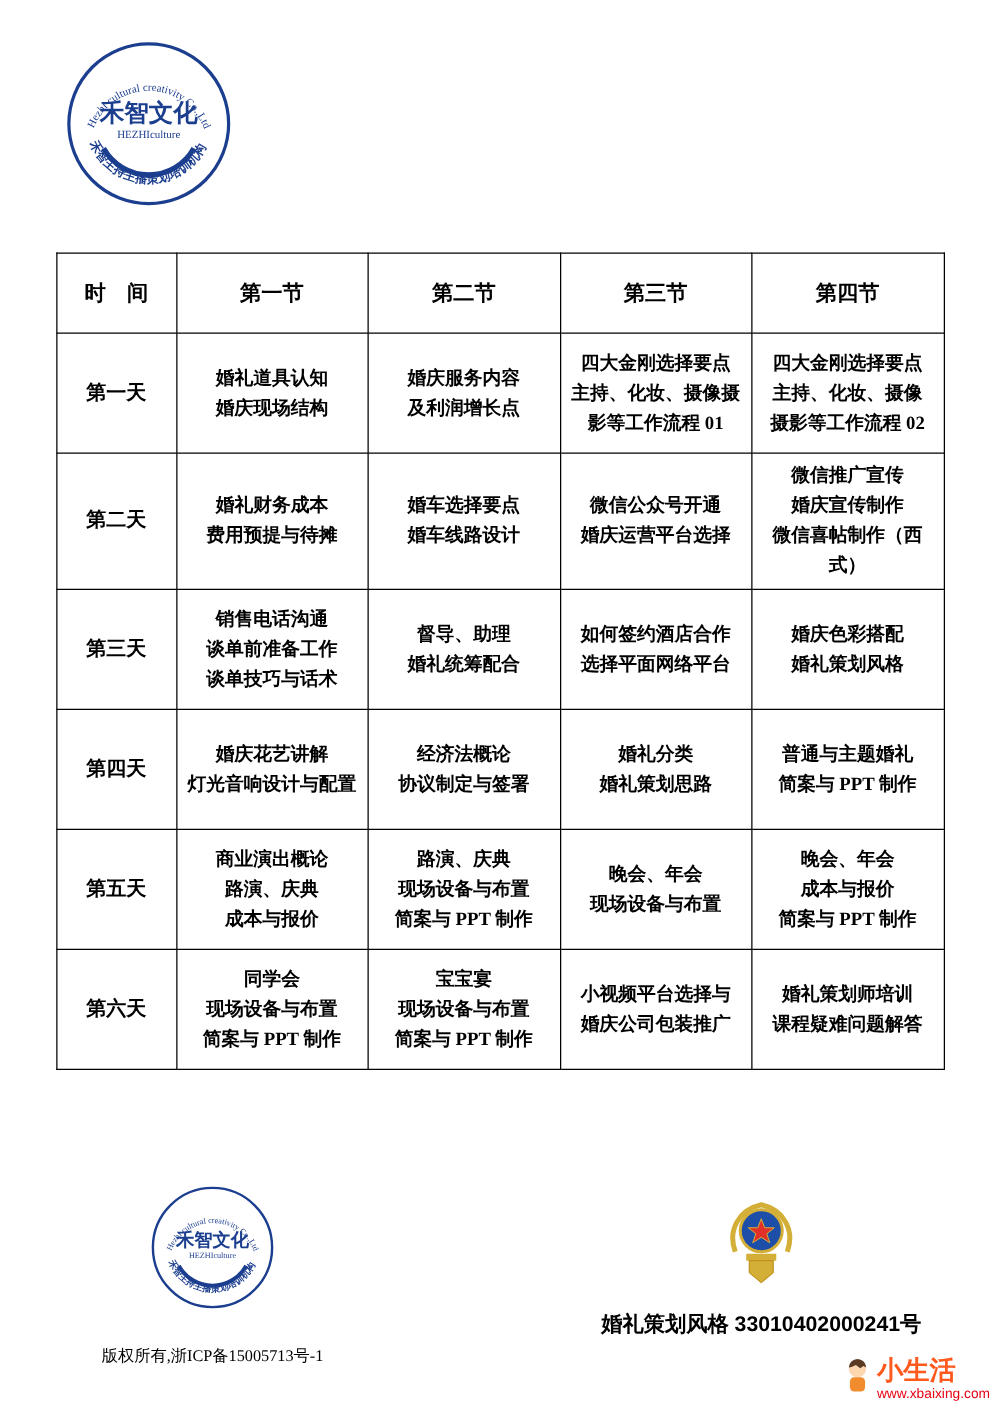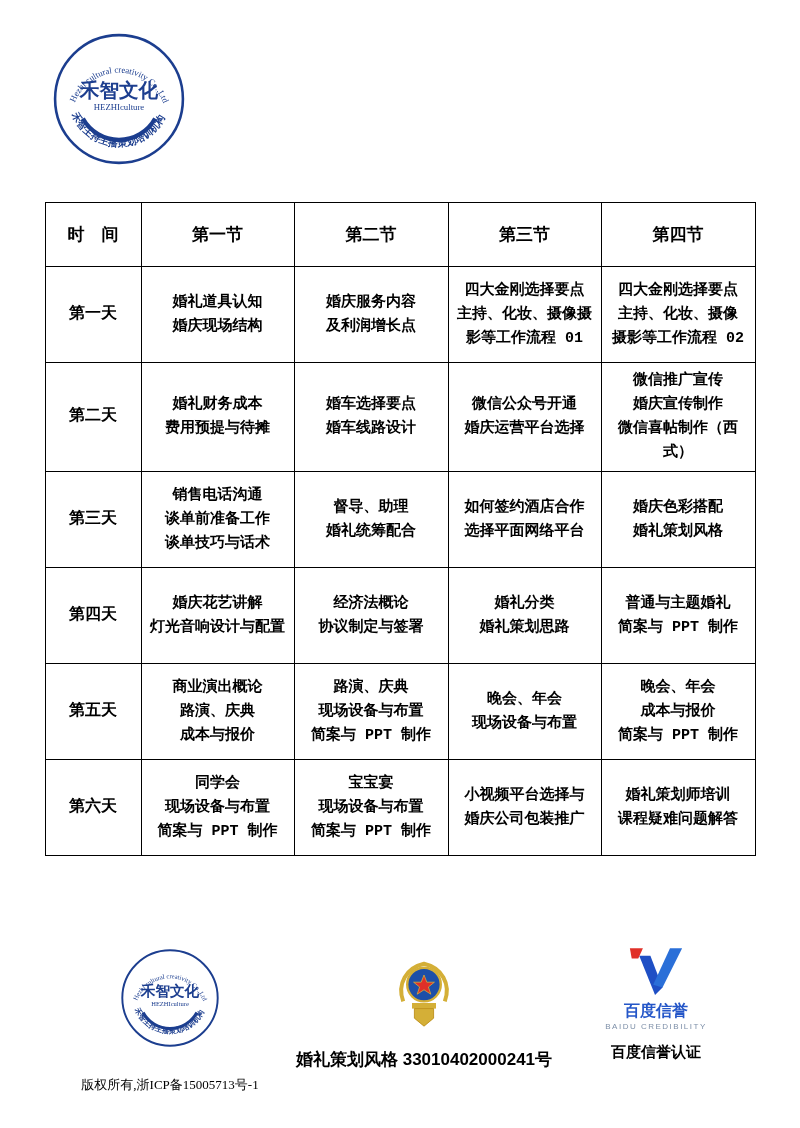--- a/index.html
+++ b/index.html
@@ -14,21 +14,21 @@
   
   .top { display:flex; align-items:center; height:172px; padding:30px 42px 0 52px; }
   .logo-wrap { flex:0 0 140px; }
   .page-title {
     flex:1; text-align:center;
     font-size:41px; font-weight:900; letter-spacing:1px; color:#000;
   }
   
   table.schedule {
     border-collapse:collapse; table-layout:fixed;
-    width:710px; margin:30px auto 0 auto;font-family:Liberation Mono, monospace;
+    width:710px; margin:30px auto 0 auto;
   }
   .schedule th, .schedule td {
     border:1px solid #000; text-align:center; vertical-align:middle;
   }
   .schedule th {
     height:64px; font-size:17px; font-weight:bold; white-space:pre-line;
   }
   .schedule td {
     height:96px; font-size:15px; font-weight:bold;
     white-space:pre-line; line-height:1.6; padding:6px 3px;
@@ -207,27 +207,28 @@
       <svg viewBox="0 0 80 92" width="64" height="74">
         <path d="M14,54 C6,32 18,12 40,7 C62,12 74,32 66,54" fill="none" stroke="#d4af37" stroke-width="5"></path>
         <circle cx="40" cy="33" r="21" fill="#1d4fa8" stroke="#d4af37" stroke-width="3"></circle>
         <polygon points="40,21 43.5,30 53,30 45.5,36 48.5,45 40,39.5 31.5,45 34.5,36 27,30 36.5,30" fill="#e03028" stroke="#d4af37" stroke-width="1"></polygon>
         <rect x="25" y="56" width="30" height="7" fill="#d4af37"></rect>
         <path d="M28,63 h24 v12 l-12,10 l-12,-10 z" fill="#d4af37" stroke="#b8860b" stroke-width="1"></path>
       </svg>
       <div class="security">婚礼策划风格 33010402000241号</div>
     </div>
 
-    <div class="f-col f-right">
-      <svg viewBox="0 0 60 52" width="56" height="49">
-        <polygon points="12,8 24,8 37,42 29,50" fill="#1f4fc5"></polygon>
-        <polygon points="58,0 45,0 27,39 37,42" fill="#2a6fd8"></polygon>
-        <polygon points="2,0 16,0 11,11 4,11" fill="#e03028"></polygon>
-      </svg>
-      <div class="baidu-cn">百度信誉</div>
-      <div class="baidu-en">BAIDU CREDIBILITY</div>
-      <div class="baidu-cert">百度信誉认证</div>
-    </div>
 
   </footer>
 
+  <div class="watermark">
+    <svg viewBox="0 0 30 36" width="26" height="32">
+      <circle cx="15" cy="11" r="8" fill="#fcd7b0"></circle>
+      <path d="M7,10 a8,8 0 0 1 16,0 l-2.5,-1.5 -3,2 -4,-3 -4,2 z" fill="#5a3a22"></path>
+      <rect x="8" y="19" width="14" height="13" rx="4" fill="#f08c2e"></rect>
+    </svg>
+    <div class="wm-text">
+      <span class="wm-name">小生活</span>
+      <span class="wm-url">www.xbaixing.com</span>
+    </div>
+  </div>
 
 </div>
 
 </body></html>

